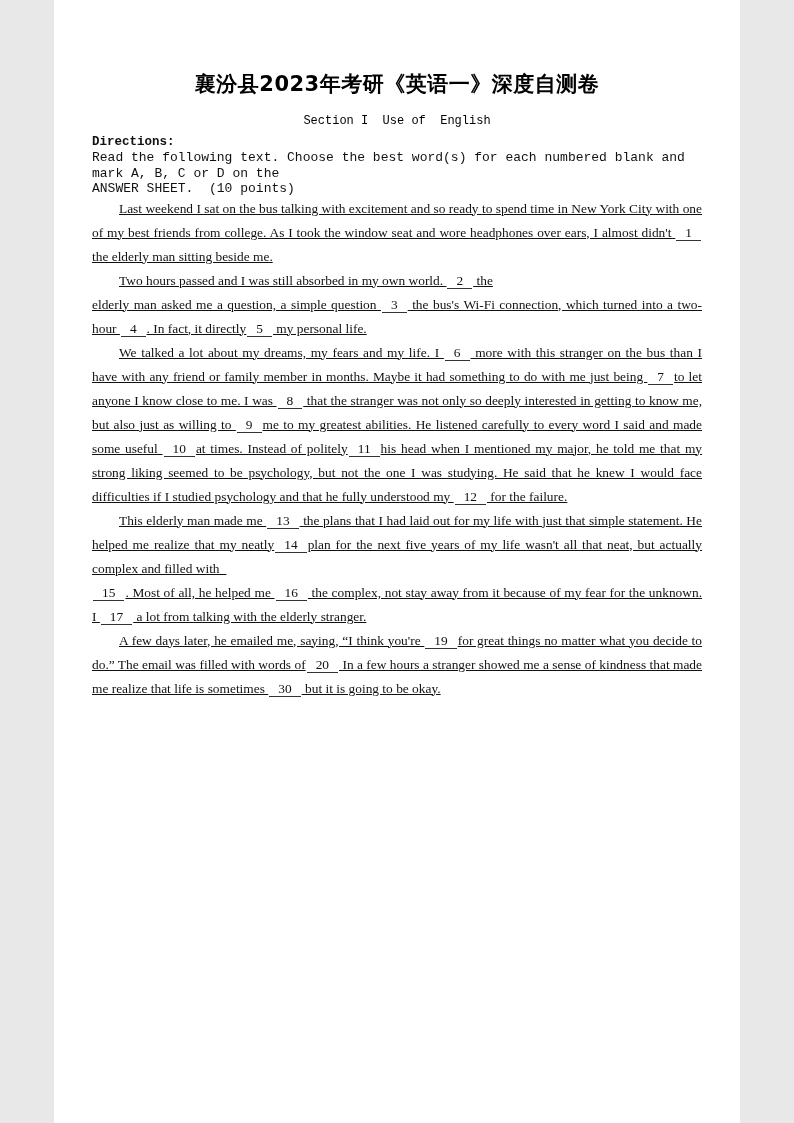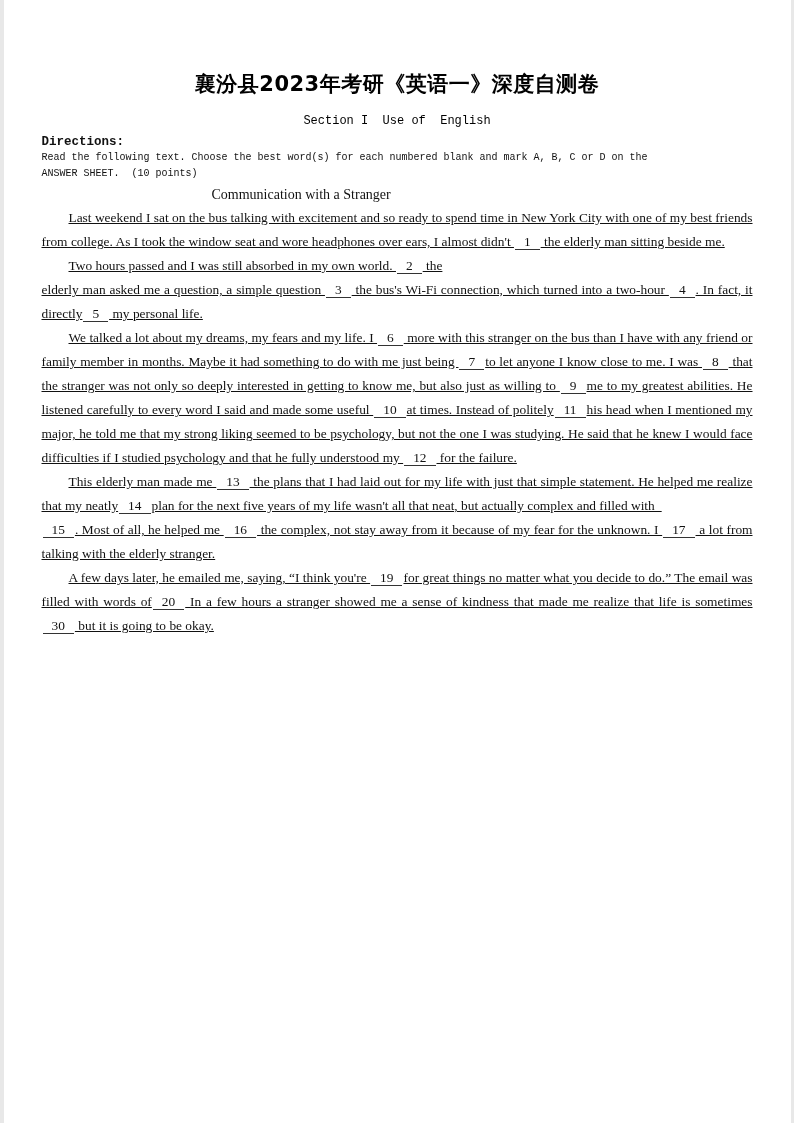--- a/index.html
+++ b/index.html
@@ -1,18 +1,18 @@
 <!DOCTYPE html>
 <html><head>
 <meta charset="utf-8">
 <style>
   html,body { margin:0; padding:0; background:#e8e8e8; }
   .page {
     position:relative;
-    width:787px; height:1123px;
+    width:686px; height:1123px;
     margin:0 auto;
     background:#ffffff;
     color:#111;
     box-sizing:border-box;
     padding:71px 38px 0 38px;
     overflow:hidden;
     font-family:"Liberation Serif", serif;
   }
   .doc-title {
     margin:0;
@@ -35,21 +35,21 @@
   }
   .dir-label {
     margin-top:4px;
     font-family:Liberation Mono, monospace;
     font-weight:bold;
     font-size:12.5px;
     line-height:16px;
   }
   .dir-body {
     font-family:"Liberation Mono", monospace;
-    font-size:10px;
+    font-size:13px;
     line-height:15.5px;
     white-space:pre-wrap;
   }
   .passage-title {
     margin-top:2px;
     padding-left:170px;
     font-size:14px;
     line-height:23px;
   }
   .para {
@@ -82,21 +82,20 @@
 </style>
 </head>
 <body>
 
 <div class="page">
   <h1 class="doc-title">襄汾县2023年考研《英语一》深度自测卷</h1>
   <div class="section-heading">Section I  Use of  English</div>
   <div class="dir-label">Directions:</div>
   <div class="dir-body">Read the following text. Choose the best word(s) for each numbered blank and mark A, B, C or D on the
 ANSWER SHEET.  (10 points)</div>
-  <div class="passage-title">Communication with a Stranger</div>
   <div class="passage" id="paragraphs">
       <p class="para">Last weekend I sat on the bus talking with excitement and so ready to spend time in New York City with one of my best friends from college. As I took the window seat and wore headphones over ears, I almost didn't <span class="blank">1</span> the elderly man sitting beside me.</p>
       <p class="para">Two hours passed and I was still absorbed in my own world. <span class="blank">2</span> the<br>elderly man asked me a question, a simple question <span class="blank">3</span> the bus's Wi-Fi connection, which turned into a two-hour <span class="blank">4</span>. In fact, it directly<span class="blank">5</span> my personal life.</p>
       <p class="para">We talked a lot about my dreams, my fears and my life. I <span class="blank">6</span> more with this stranger on the bus than I have with any friend or family member in months. Maybe it had something to do with me just being <span class="blank">7</span>to let anyone I know close to me. I was <span class="blank">8</span> that the stranger was not only so deeply interested in getting to know me, but also just as willing to <span class="blank">9</span>me to my greatest abilities. He listened carefully to every word I said and made some useful <span class="blank">10</span>at times. Instead of politely<span class="blank">11</span>his head when I mentioned my major, he told me that my strong liking seemed to be psychology, but not the one I was studying. He said that he knew I would face difficulties if I studied psychology and that he fully understood my <span class="blank">12</span> for the failure.</p>
       <p class="para">This elderly man made me <span class="blank">13</span> the plans that I had laid out for my life with just that simple statement. He helped me realize that my neatly<span class="blank">14</span>plan for the next five years of my life wasn't all that neat, but actually complex and filled with_<br><span class="blank">15</span>. Most of all, he helped me <span class="blank">16</span> the complex, not stay away from it because of my fear for the unknown. I <span class="blank">17</span> a lot from talking with the elderly stranger.</p>
       <p class="para">A few days later, he emailed me, saying, “I think you're <span class="blank">19</span>for great things no matter what you decide to do.” The email was filled with words of<span class="blank">20</span> In a few hours a stranger showed me a sense of kindness that made me realize that life is sometimes <span class="blank">30</span> but it is going to be okay.</p>
     </div>
   <div class="questions" id="questions">
       <div class="q-row"></div>
       <div class="q-row"></div>

